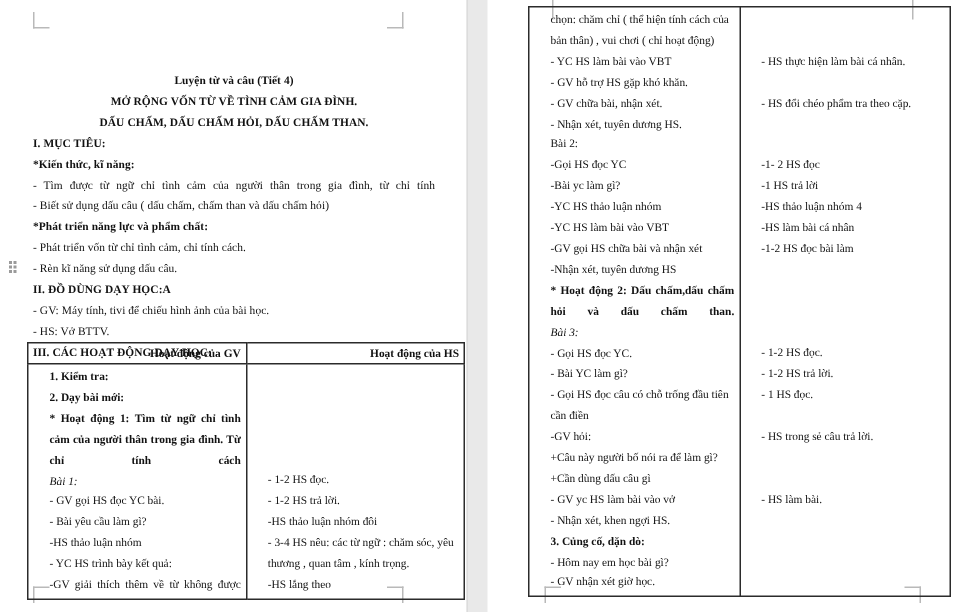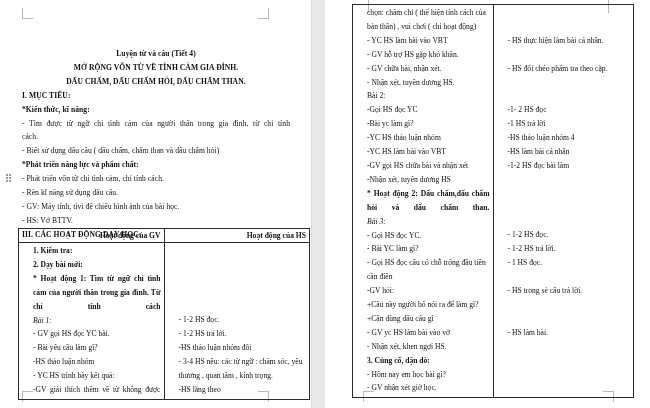--- a/index.html
+++ b/index.html
@@ -175,25 +175,25 @@
         <b></b>
     </div>
 
     <div class="doc">
       <div class="ln ctr b">Luyện từ và câu (Tiết 4)</div>
       <div class="ln ctr b">MỞ RỘNG VỐN TỪ VỀ TÌNH CẢM GIA ĐÌNH.</div>
       <div class="ln ctr b">DẤU CHẤM, DẤU CHẤM HỎI, DẤU CHẤM THAN.</div>
       <div class="ln b">I. MỤC TIÊU:</div>
       <div class="ln b">*Kiến thức, kĩ năng:</div>
       <div class="ln just">- Tìm được từ ngữ chỉ tình cảm của người thân trong gia đình, từ chỉ tính</div>
-      <div class="ln">cách.</div>
       <div class="ln">- Biết sử dụng dấu câu ( dấu chấm, chấm than và dấu chấm hỏi)</div>
       <div class="ln b">*Phát triển năng lực và phẩm chất:</div>
       <div class="ln">- Phát triển vốn từ chỉ tình cảm, chỉ tính cách.</div>
       <div class="ln">- Rèn kĩ năng sử dụng dấu câu.</div>
+      <div class="ln b">II. ĐỒ DÙNG DẠY HỌC:A</div>
       <div class="ln">- GV: Máy tính, tivi để chiếu hình ảnh của bài học.</div>
       <div class="ln">- HS: Vở BTTV.</div>
       <div class="ln b">III. CÁC HOẠT ĐỘNG DẠY HỌC:</div>
     </div>
 
     <div class="tbl-left">
       <table class="act">
         <colgroup>
             <col style="width:50%">
             <col style="width:50%">

